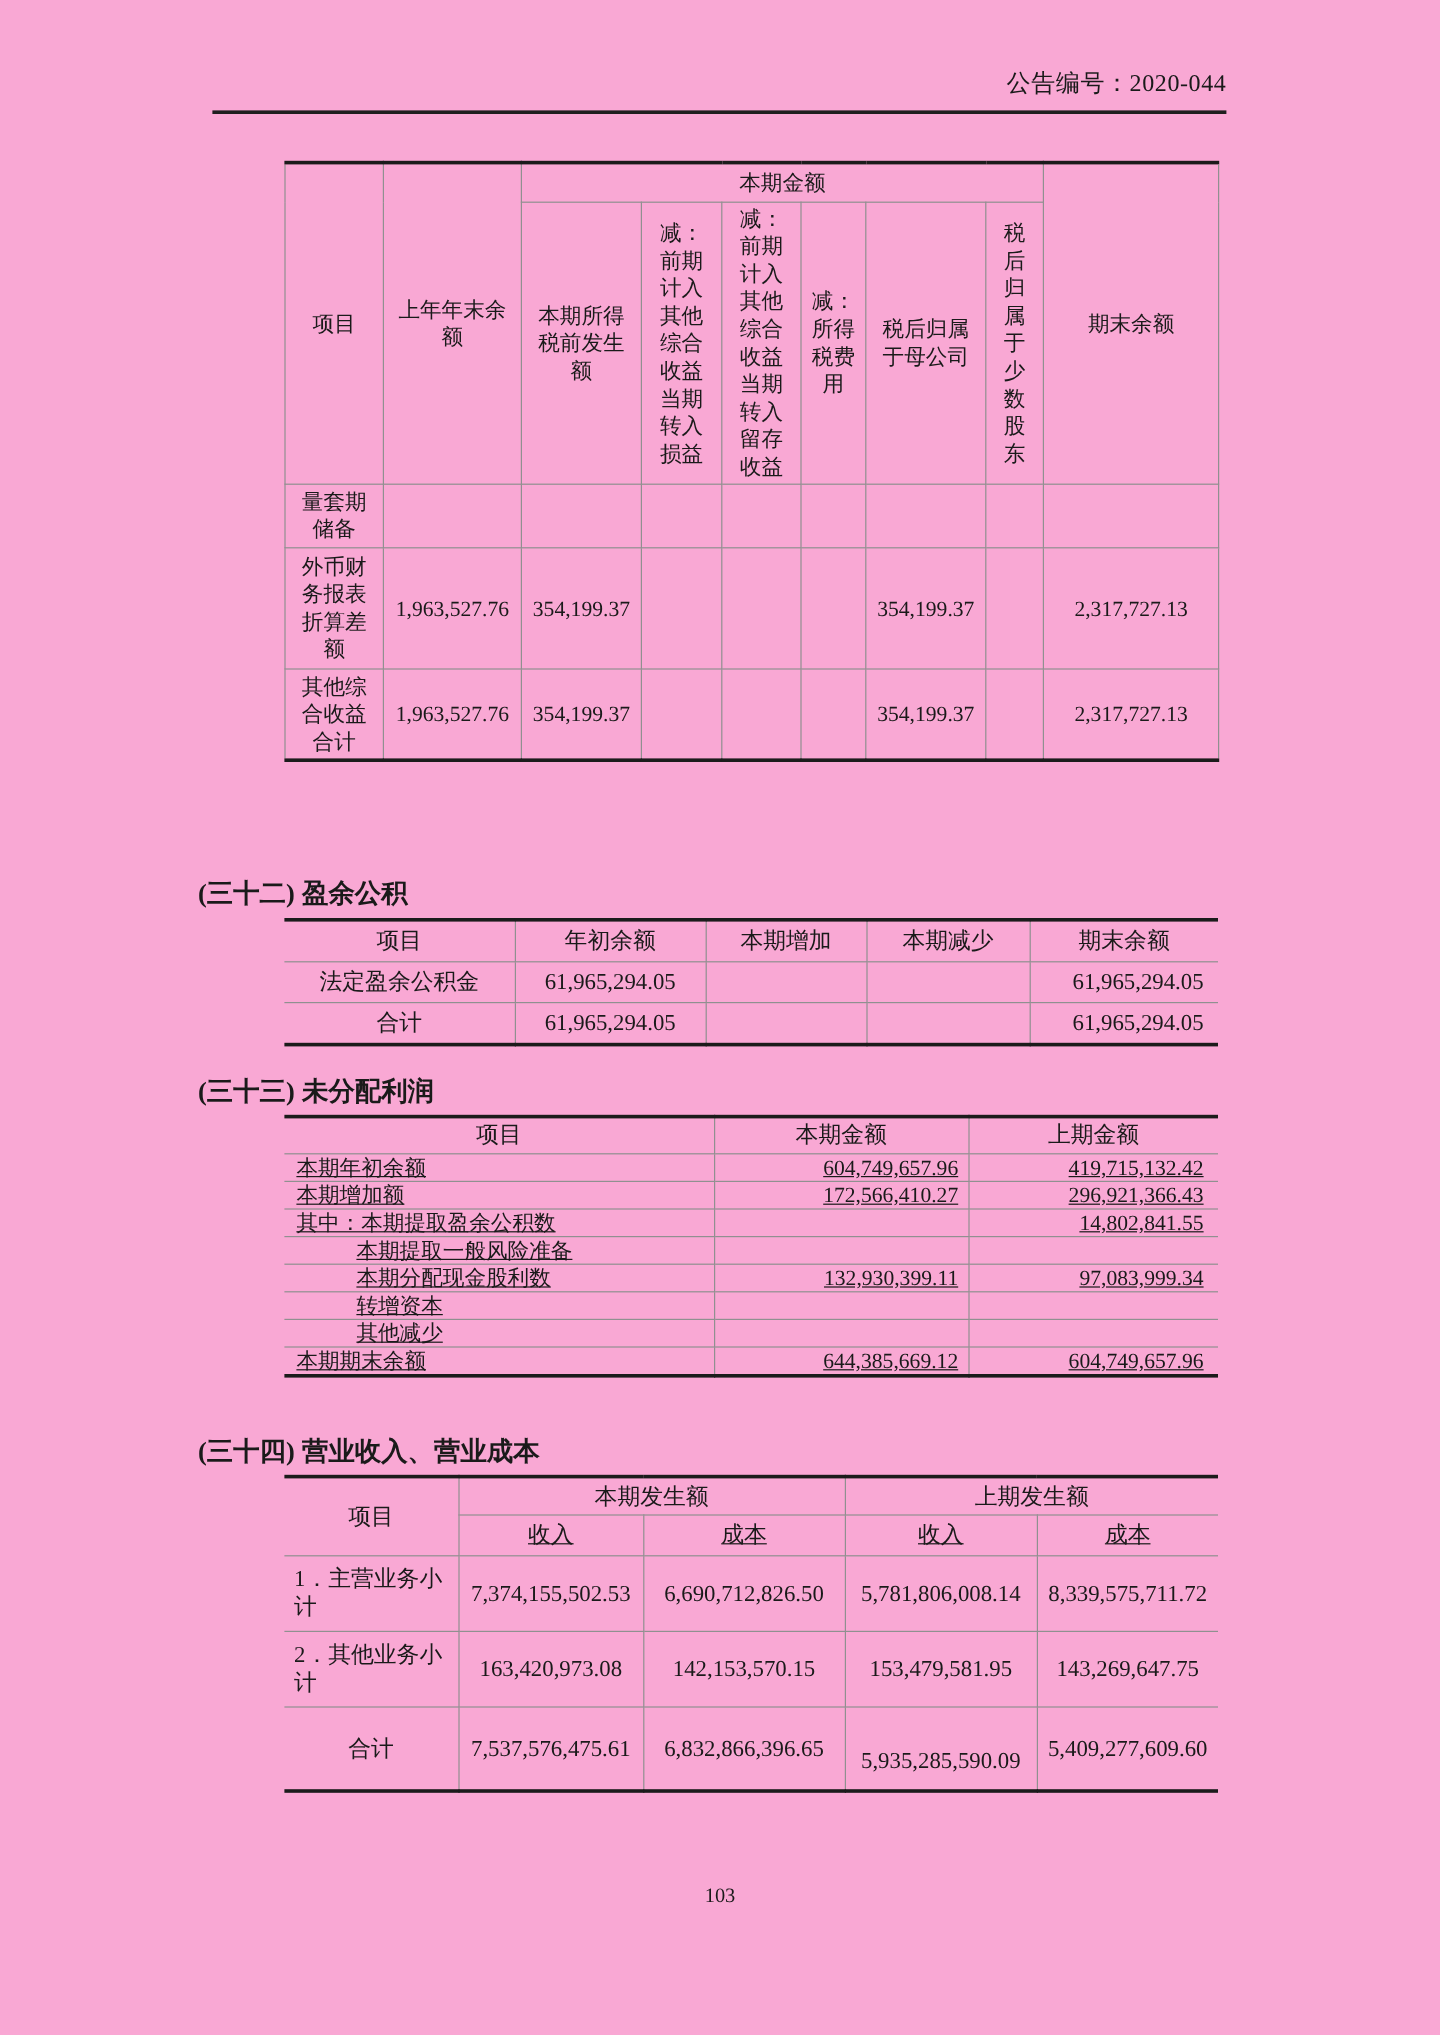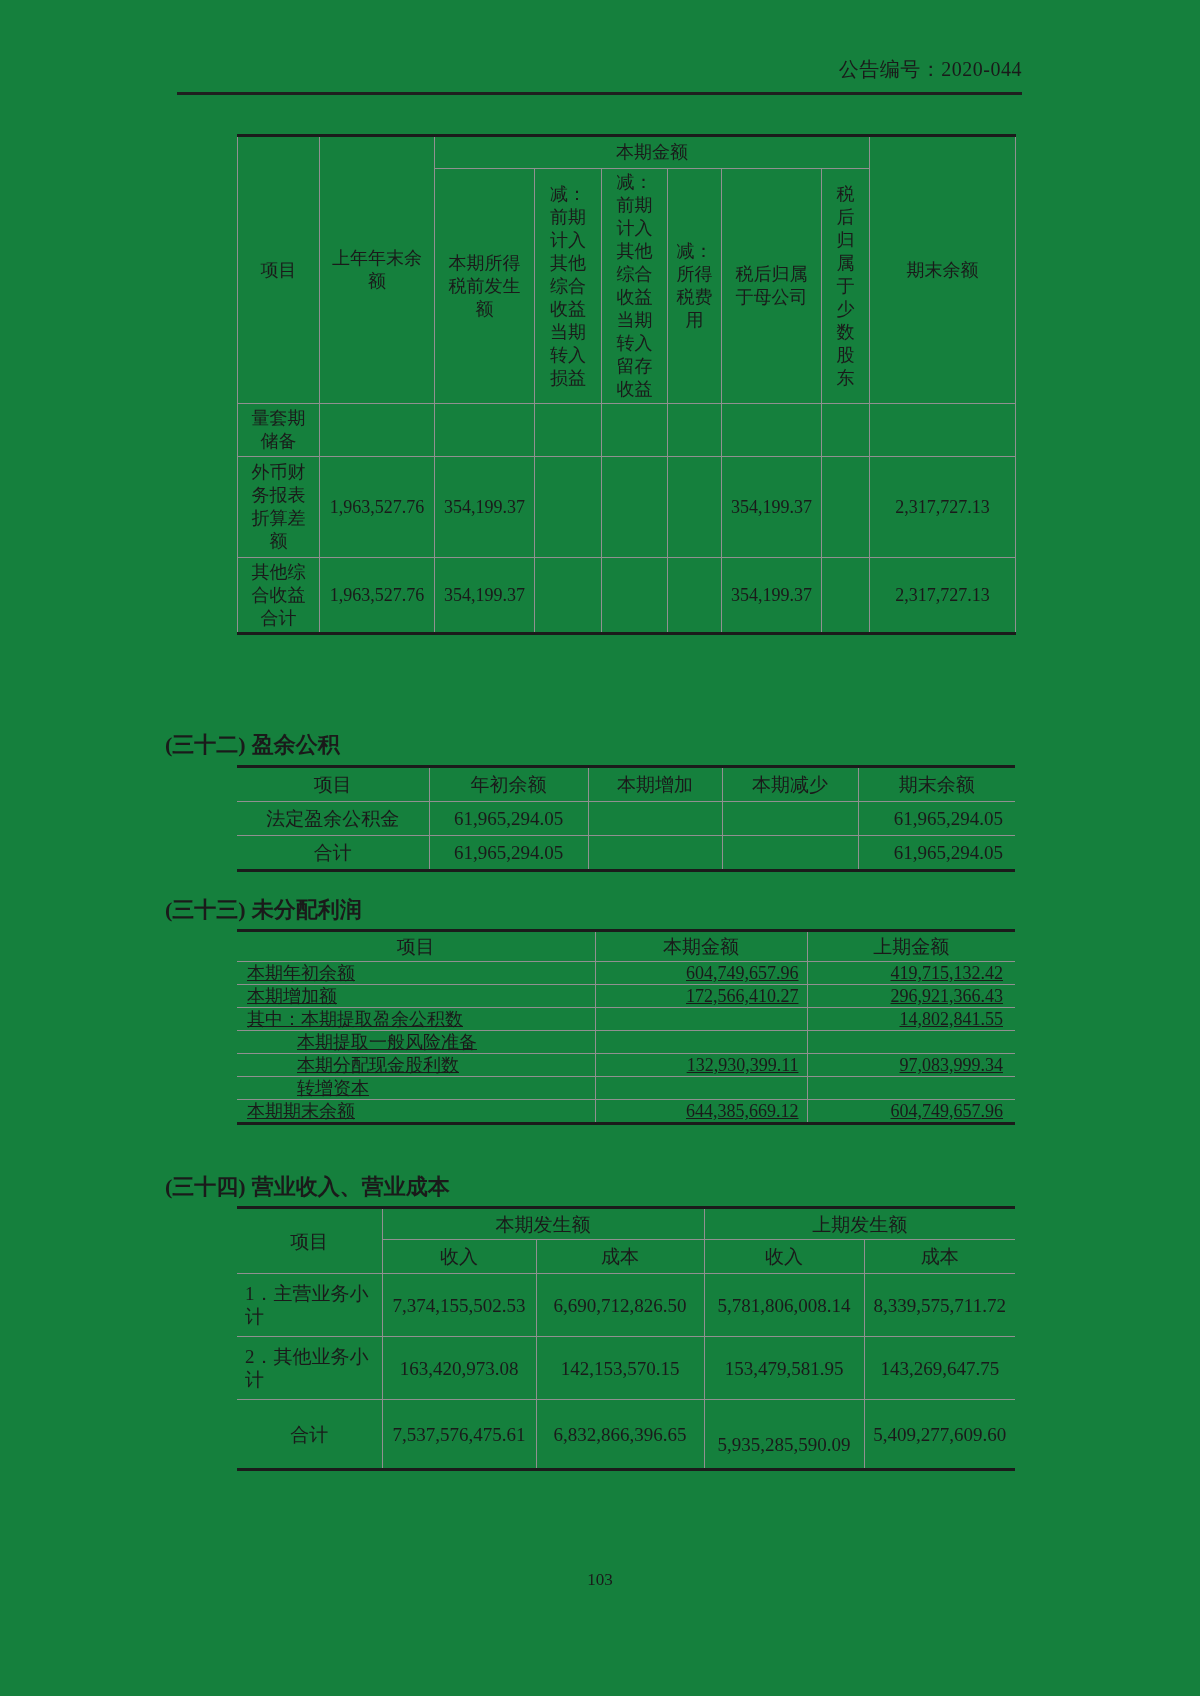--- a/index.html
+++ b/index.html
@@ -1,20 +1,20 @@
 <!DOCTYPE html>
 <html><head>
 <meta charset="utf-8">
 <style>
   html,body{margin:0;padding:0;background:#e9e9e9;}
   .page{
     position:relative;
     width:1200px;height:1696px;
     margin:0 auto;
-    background:#15803d;
+    background:#f9a8d4;
     font-family:"Liberation Serif","DejaVu Serif",serif;
     color:#1a1a1a;
     overflow:hidden;
   }
   
   .doc-header{
     margin:56px 178px 0 177px;
     text-align:right;
     font-size:20px;
     letter-spacing:.5px;
@@ -73,21 +73,21 @@
   .t33 th{height:25px;font-size:19px;}
   .t33 td{height:20px;font-size:18px;line-height:20px;padding:1px 6px;text-decoration:underline;}
   .t33 td.lbl{text-align:left;padding-left:10px;}
   .t33 td.lbl.indent{padding-left:60px;}
   .t33 td.cur{text-align:right;padding-right:8px;}
   .t33 td.pri{text-align:right;padding-right:12px;}
   
   .t34{margin-top:7px;}
   .t34 th{font-size:19px;}
   .t34 thead .group-row th{height:26px;}
-  .t34 thead .sub-row th{height:29px;}
+  .t34 thead .sub-row th{height:29px;text-decoration:underline;}
   .t34 tbody td,.t34 tbody th{font-size:19px;height:58px;}
   .t34 tbody th.lbl{text-align:left;padding-left:8px;}
   .t34 tbody tr.row-total > *{height:64px;}
   .t34 tbody tr.row-total th{text-align:center;}
   .t34 .drop{position:relative;top:10px;display:inline-block;}
   
   .page-footer{
     position:absolute;
     left:0;top:1540px;
     width:1200px;
@@ -250,20 +250,25 @@
         <td class="lbl indent">本期分配现金股利数</td>
         <td class="cur">132,930,399.11</td>
         <td class="pri">97,083,999.34</td>
       </tr>
       <tr>
         <td class="lbl indent">转增资本</td>
         <td class="cur"></td>
         <td class="pri"></td>
       </tr>
       <tr>
+        <td class="lbl indent">其他减少</td>
+        <td class="cur"></td>
+        <td class="pri"></td>
+      </tr>
+      <tr>
         <td class="lbl">本期期末余额</td>
         <td class="cur">644,385,669.12</td>
         <td class="pri">604,749,657.96</td>
       </tr>
     </tbody>
   </table>
 
   <div class="section-heading" style="margin-top:50px;">
     <span class="section-no">(三十四)</span><span>营业收入、营业成本</span>
   </div>

